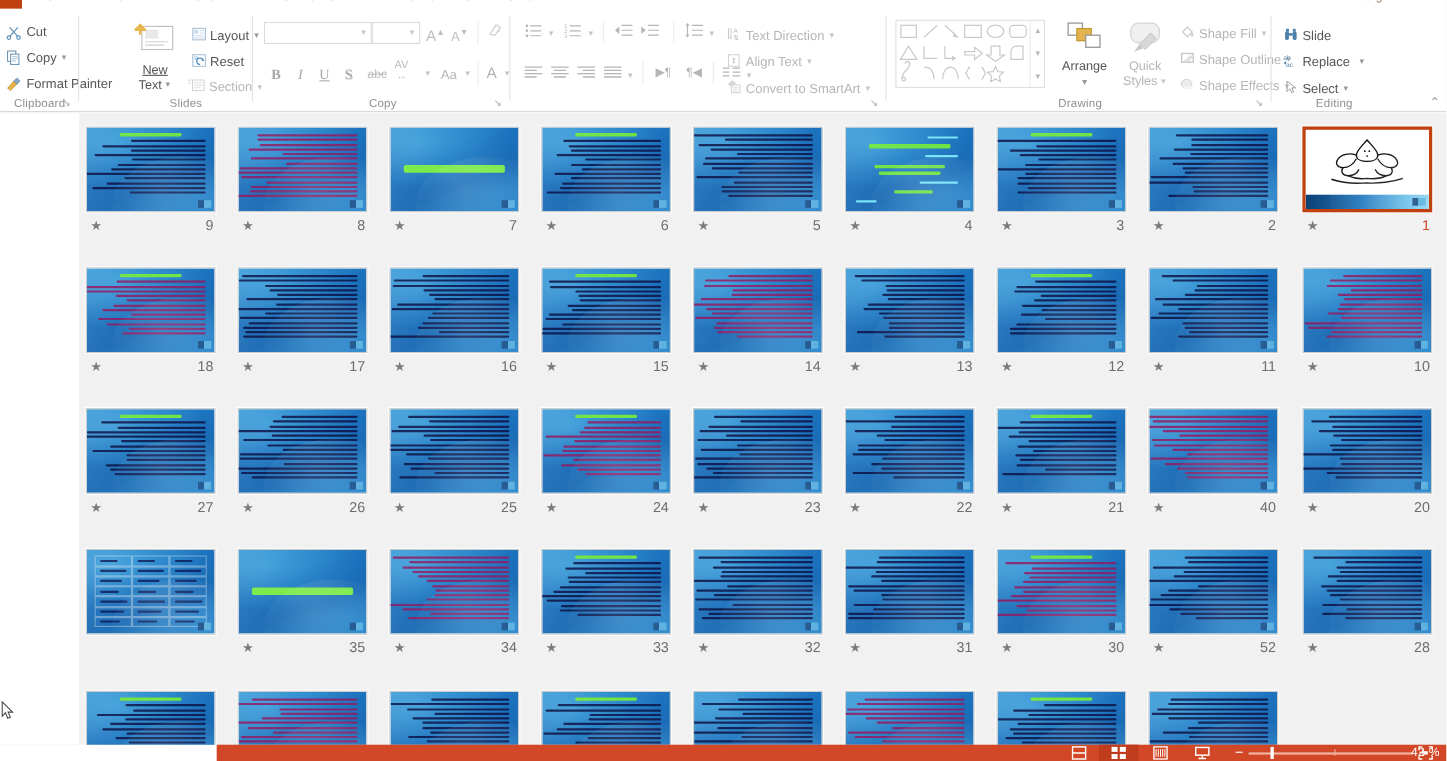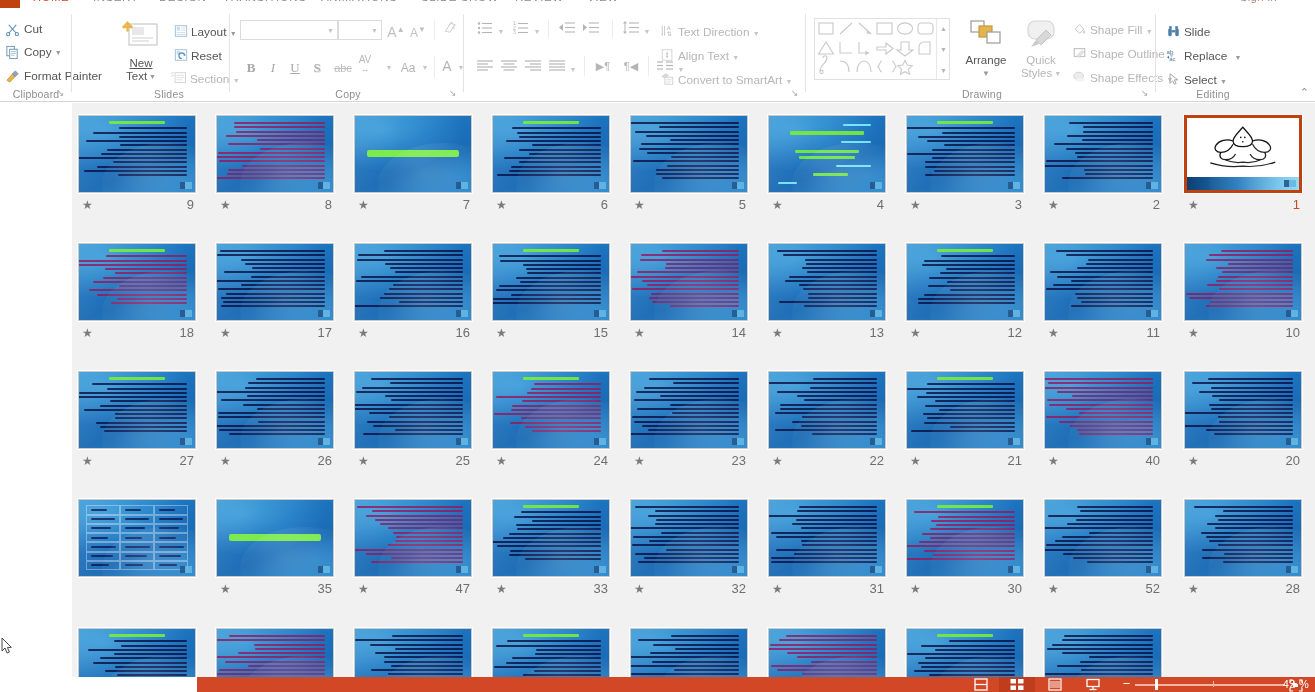--- a/index.html
+++ b/index.html
@@ -1451,21 +1451,21 @@
               <div class="tline pink" style="left:-3.636316872427983%;width:96.63631687242798%;top:64%;"></div>
               <div class="tline pink" style="left:9.741280864197535%;width:83.25871913580247%;top:69.6%;"></div>
               <div class="tline pink" style="left:30.777829218106994%;width:62.222170781893006%;top:75.19999999999999%;"></div>
               <div class="tline pink" style="left:13.714068930041151%;width:79.28593106995885%;top:80.79999999999998%;"></div>
         <div class="sl-logo"></div>
       </div>
           </div>
 
       <div class="slide-meta" style="top:82px;">
         <div class="star">★</div>
-        <div class="snum">47</div>
+        <div class="snum">34</div>
       </div>
        </div>
         <div class="thumb-wrap" style="left:492px;top:396px;width:118px;height:98px;">
          <div class="thumb" style="width:118px;height:78px;">
             <div class="sl">
         <div class="tline green" style="left:26%;width:48%;top:6%;"></div>
         <div class="tline " style="left:23.79709362139917%;width:69.20290637860083%;top:15%;"></div>
               <div class="tline " style="left:17.892283950617283%;width:75.10771604938272%;top:20.6%;"></div>
               <div class="tline " style="left:33.25753600823045%;width:59.74246399176955%;top:26.200000000000003%;"></div>
               <div class="tline " style="left:19.46692386831276%;width:73.53307613168724%;top:31.800000000000004%;"></div>

